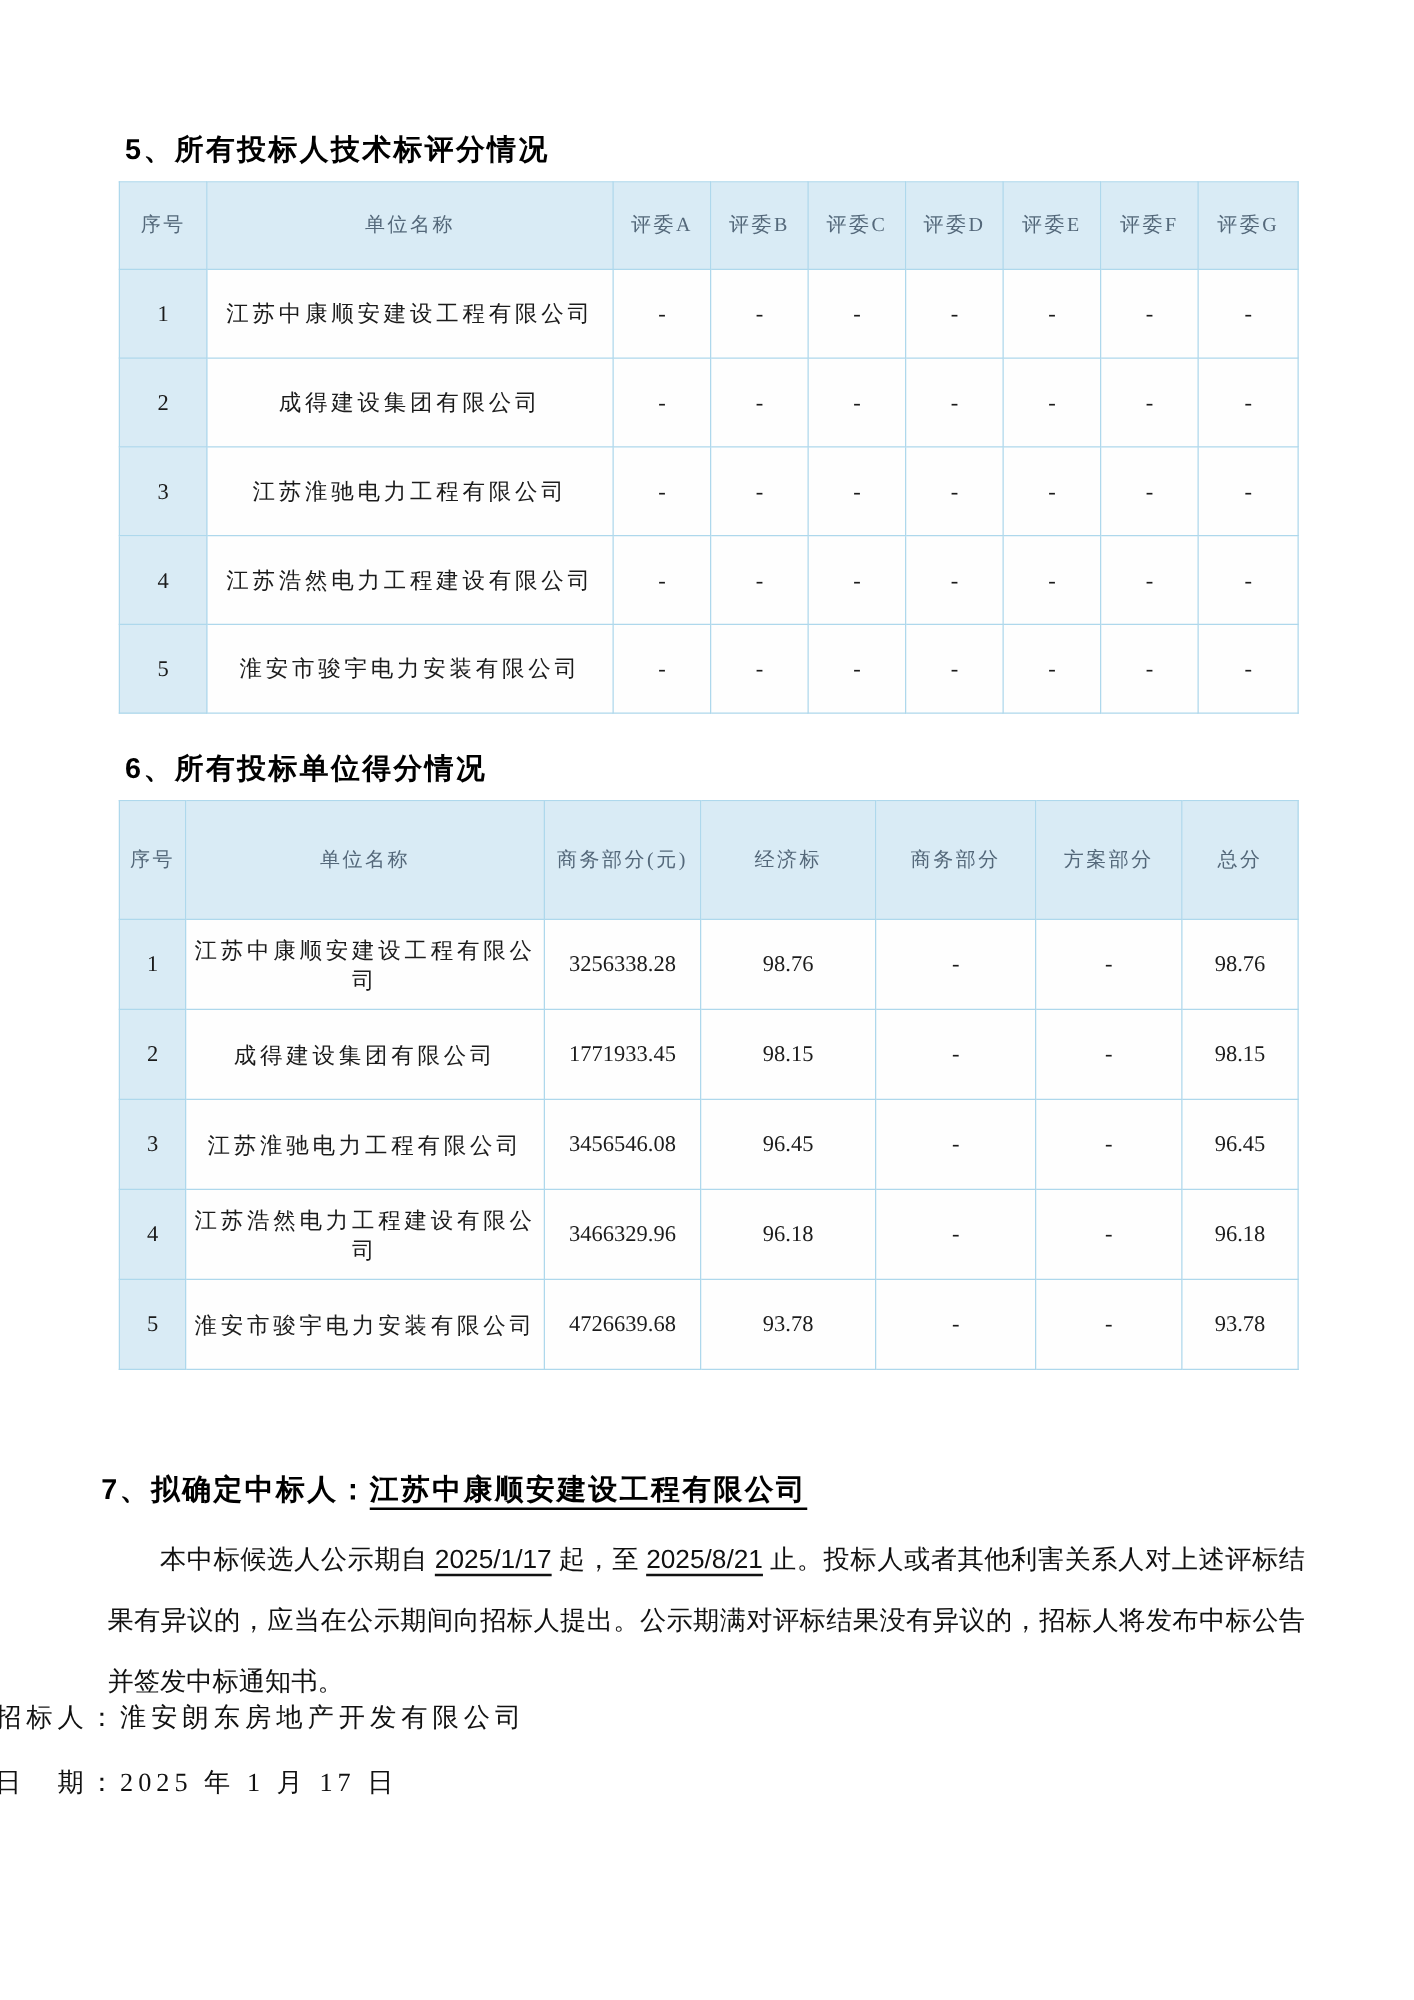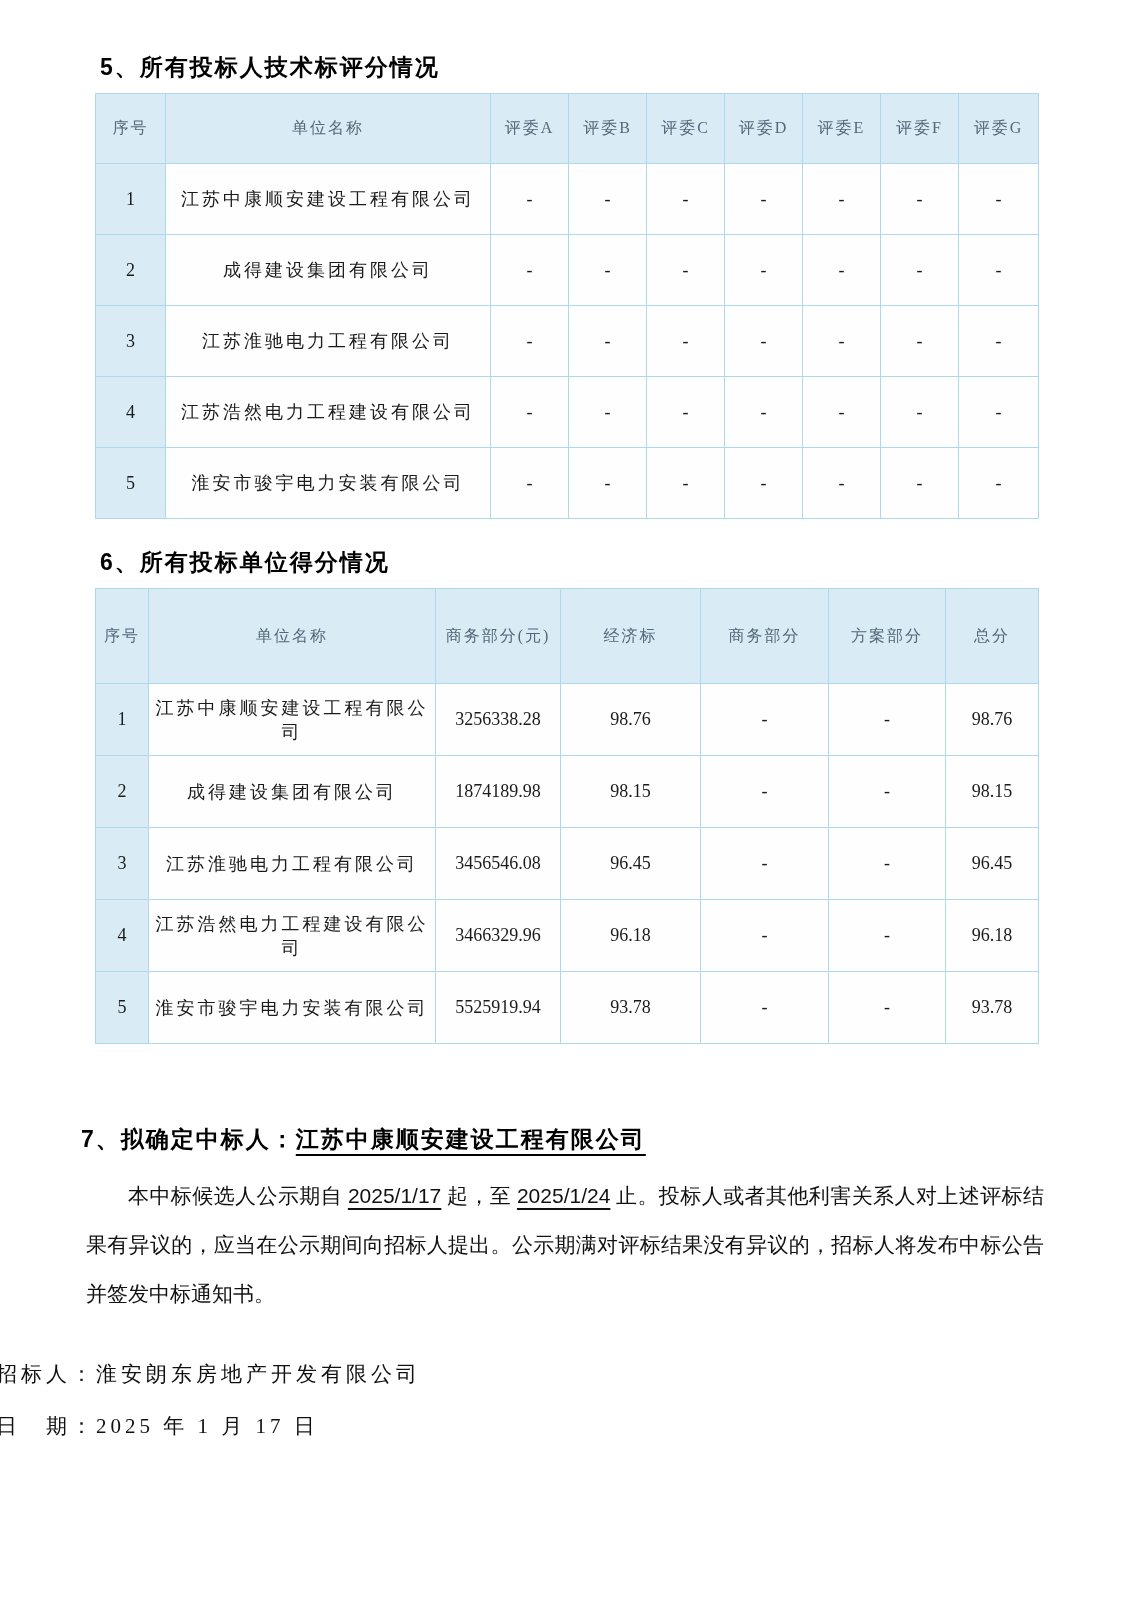--- a/index.html
+++ b/index.html
@@ -12,21 +12,21 @@
   html,body{background:#ffffff;}
   body{
     font-family:"Liberation Serif","DejaVu Serif",serif;
     color:var(--body-text);
   }
   .page{
     position:relative;
     width:1131px;
     height:1600px;
     background:#ffffff;
-    padding-top:52px;
+    padding-top:104px;
     overflow:hidden;
   }
   .section-title{
     margin-left:100px;
     font-size:23px;
     font-weight:bold;
     letter-spacing:2px;
     color:#000;
     font-family:"Liberation Sans","DejaVu Sans",sans-serif;
   }
@@ -227,21 +227,21 @@
         <td class="name-cell">江苏中康顺安建设工程有限公司</td>
         <td>3256338.28</td>
         <td>98.76</td>
         <td>-</td>
         <td>-</td>
         <td>98.76</td>
       </tr>
       <tr>
         <td class="no-cell">2</td>
         <td class="name-cell">成得建设集团有限公司</td>
-        <td>1874189.98</td>
+        <td>1771933.45</td>
         <td>98.15</td>
         <td>-</td>
         <td>-</td>
         <td>98.15</td>
       </tr>
       <tr>
         <td class="no-cell">3</td>
         <td class="name-cell">江苏淮驰电力工程有限公司</td>
         <td>3456546.08</td>
         <td>96.45</td>
@@ -254,35 +254,35 @@
         <td class="name-cell">江苏浩然电力工程建设有限公司</td>
         <td>3466329.96</td>
         <td>96.18</td>
         <td>-</td>
         <td>-</td>
         <td>96.18</td>
       </tr>
       <tr>
         <td class="no-cell">5</td>
         <td class="name-cell">淮安市骏宇电力安装有限公司</td>
-        <td>5525919.94</td>
+        <td>4726639.68</td>
         <td>93.78</td>
         <td>-</td>
         <td>-</td>
         <td>93.78</td>
       </tr>
     </tbody>
   </table>
 
   <div class="section7">
     <span>7、拟确定中标人：</span><span class="winner">江苏中康顺安建设工程有限公司</span>
   </div>
 
   <p class="notice">
-    <span>本中标候选人公示期自 </span><span class="date-underline">2025/1/17</span><span> 起，至 </span><span class="date-underline">2025/1/24</span><span> 止。投标人或者其他利害关系人对上述评标结果有异议的，应当在公示期间向招标人提出。公示期满对评标结果没有异议的，招标人将发布中标公告并签发中标通知书。</span>
+    <span>本中标候选人公示期自 </span><span class="date-underline">2025/1/17</span><span> 起，至 </span><span class="date-underline">2025/8/21</span><span> 止。投标人或者其他利害关系人对上述评标结果有异议的，应当在公示期间向招标人提出。公示期满对评标结果没有异议的，招标人将发布中标公告并签发中标通知书。</span>
   </p>
 
   <div class="footer">
     <div class="tenderer-line">
       <span>招标人：</span><span>淮安朗东房地产开发有限公司</span>
     </div>
     <div class="date-line">
       <span>日　期：</span><span>2025 年 1 月 17 日</span>
     </div>
   </div>

